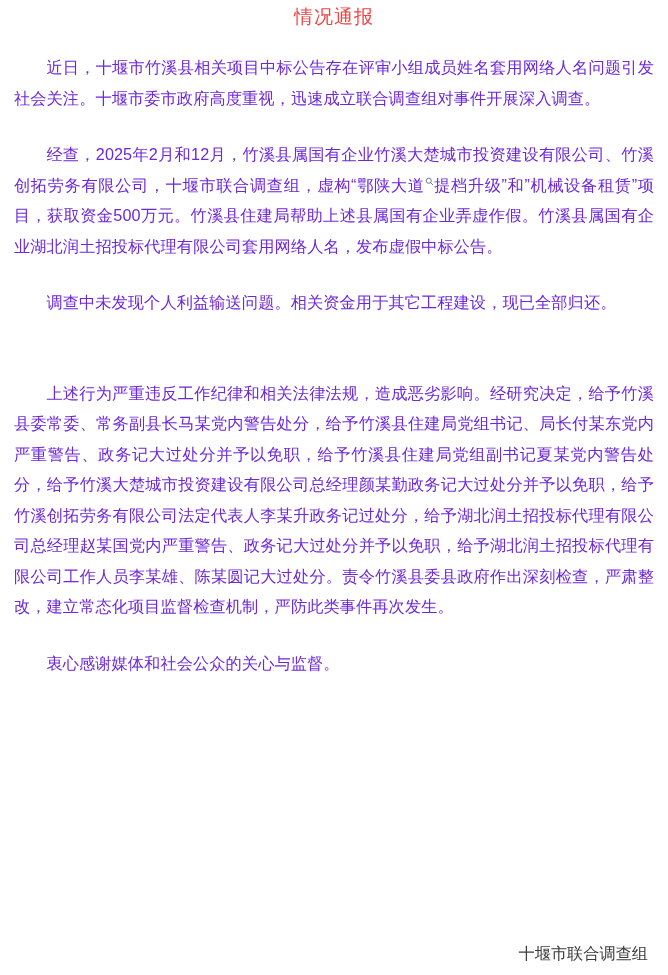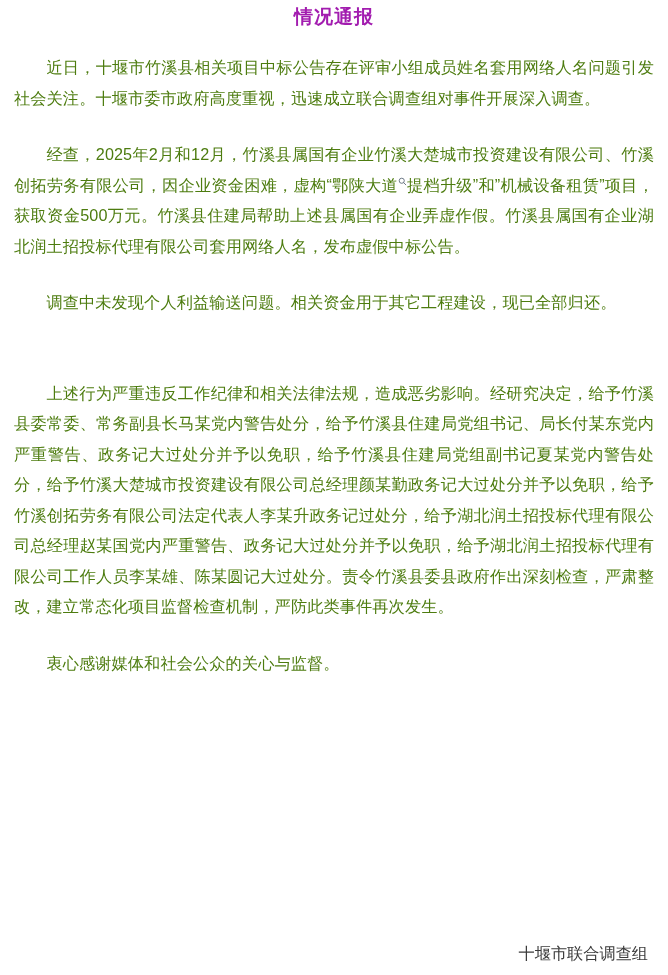--- a/index.html
+++ b/index.html
@@ -20,33 +20,33 @@
     width: 668px;
     height: 975px;
     box-sizing: border-box;
     padding: 0 14px;
     position: relative;
     background: #fff;
   }
 
   .doc-title {
     text-align: center;
-    color: #a21caf;
+    color: #ef4444;
     font-size: 19px;
-    font-weight: bold;
+    font-weight: normal;
     letter-spacing: 1px;
     line-height: 26px;
     padding-top: 4px;
     margin: 0 0 22px 0;
   }
 
   .para {
     font-size: 16.2px;
     line-height: 30.5px;
-    color: #4d7c0f;
+    color: #6d28d9;
     text-indent: 2em;
     margin: 0 0 26px 0;
     text-align: justify;
     text-justify: inter-ideograph;
     letter-spacing: 0.1px;
   }
 
   .para.tight {
     margin-bottom: 16px;
   }
@@ -77,21 +77,21 @@
 </style>
 </head>
 <body>
 
 <div class="doc">
 
   <h1 class="doc-title">情况通报</h1>
 
   <p class="para">近日，十堰市竹溪县相关项目中标公告存在评审小组成员姓名套用网络人名问题引发社会关注。十堰市委市政府高度重视，迅速成立联合调查组对事件开展深入调查。</p>
 
-  <p class="para"><span>经查，2025年2月和12月，竹溪县属国有企业竹溪大楚城市投资建设有限公司、竹溪创拓劳务有限公司，因企业资金困难，虚构“鄂陕大道</span><span class="search-icon"><svg viewBox="0 0 12 12" width="9" height="9" aria-hidden="true">
+  <p class="para"><span>经查，2025年2月和12月，竹溪县属国有企业竹溪大楚城市投资建设有限公司、竹溪创拓劳务有限公司，十堰市联合调查组，虚构“鄂陕大道</span><span class="search-icon"><svg viewBox="0 0 12 12" width="9" height="9" aria-hidden="true">
           <circle cx="5" cy="5" r="3.4" fill="none" stroke="#5f6b7a" stroke-width="1.2"></circle>
           <line x1="7.6" y1="7.6" x2="10.4" y2="10.4" stroke="#5f6b7a" stroke-width="1.2" stroke-linecap="round"></line>
         </svg></span><span>提档升级”和”机械设备租赁”项目，获取资金500万元。竹溪县住建局帮助上述县属国有企业弄虚作假。竹溪县属国有企业湖北润土招投标代理有限公司套用网络人名，发布虚假中标公告。</span></p>
 
   <p class="para">调查中未发现个人利益输送问题。相关资金用于其它工程建设，现已全部归还。</p>
 
   <div class="spacer-lg"></div>
 
   <p class="para">上述行为严重违反工作纪律和相关法律法规，造成恶劣影响。经研究决定，给予竹溪县委常委、常务副县长马某党内警告处分，给予竹溪县住建局党组书记、局长付某东党内严重警告、政务记大过处分并予以免职，给予竹溪县住建局党组副书记夏某党内警告处分，给予竹溪大楚城市投资建设有限公司总经理颜某勤政务记大过处分并予以免职，给予竹溪创拓劳务有限公司法定代表人李某升政务记过处分，给予湖北润土招投标代理有限公司总经理赵某国党内严重警告、政务记大过处分并予以免职，给予湖北润土招投标代理有限公司工作人员李某雄、陈某圆记大过处分。责令竹溪县委县政府作出深刻检查，严肃整改，建立常态化项目监督检查机制，严防此类事件再次发生。</p>
 

